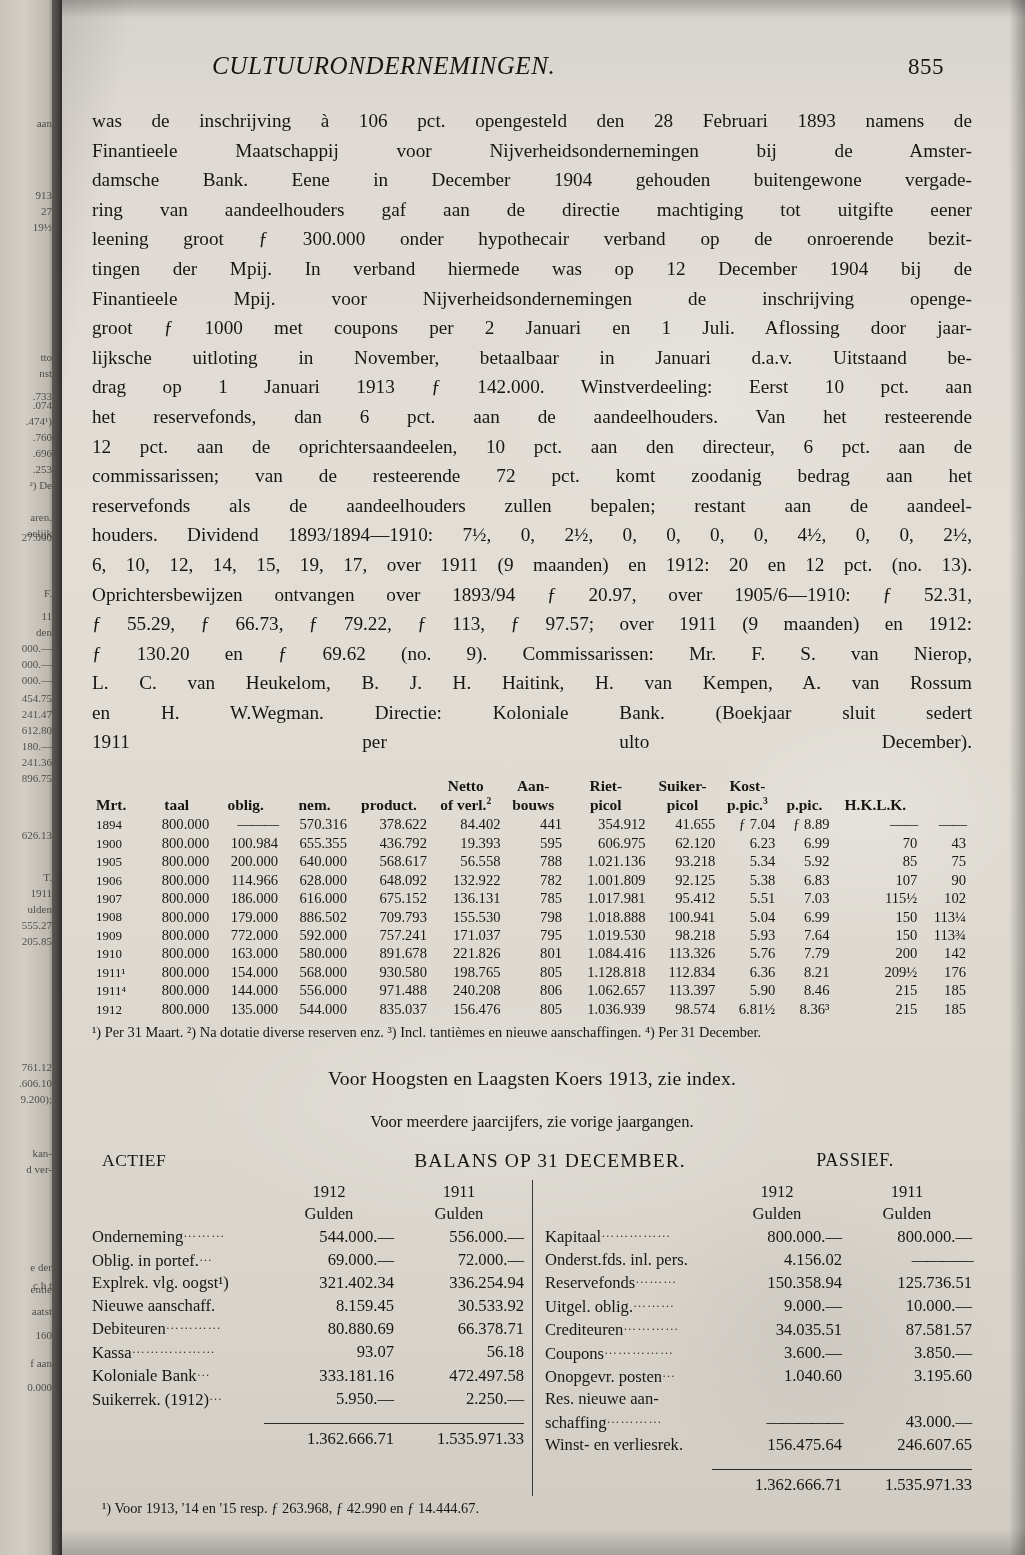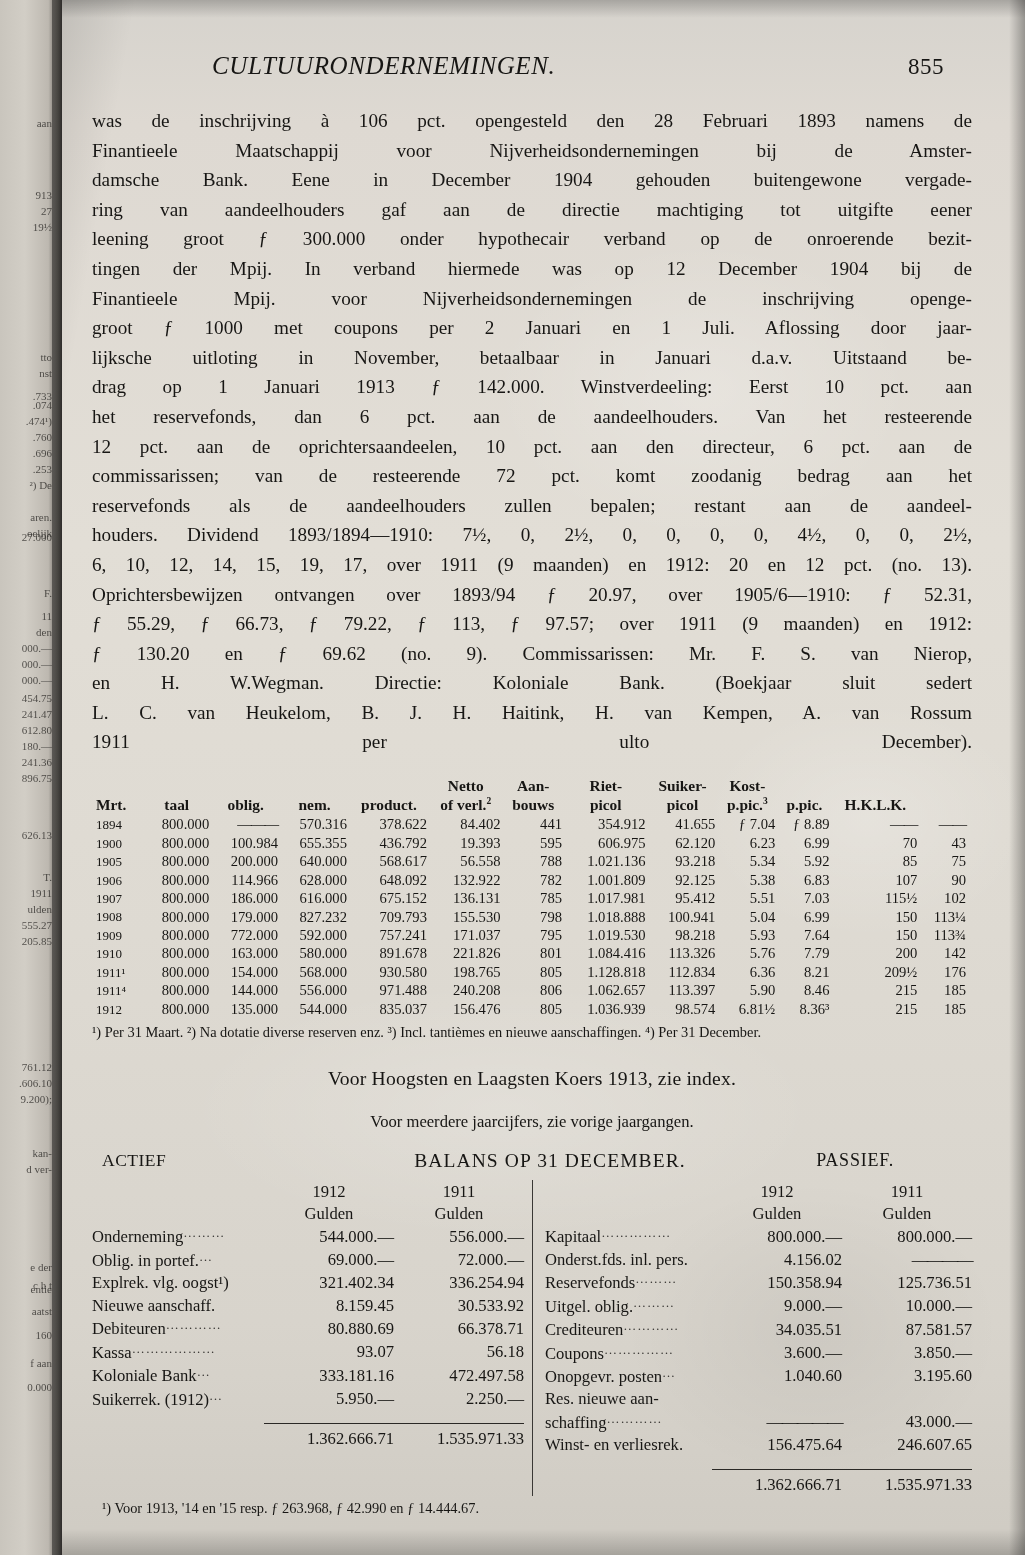--- a/index.html
+++ b/index.html
@@ -350,22 +350,22 @@
         <span class="ln">drag op 1 Januari 1913 ƒ 142.000. Winstverdeeling: Eerst 10 pct. aan</span>
         <span class="ln">het reservefonds, dan 6 pct. aan de aandeelhouders. Van het resteerende</span>
         <span class="ln">12 pct. aan de oprichtersaandeelen, 10 pct. aan den directeur, 6 pct. aan de</span>
         <span class="ln">commissarissen; van de resteerende 72 pct. komt zoodanig bedrag aan het</span>
         <span class="ln">reservefonds als de aandeelhouders zullen bepalen; restant aan de aandeel-</span>
         <span class="ln">houders. Dividend 1893/1894—1910: 7½, 0, 2½, 0, 0, 0, 0, 4½, 0, 0, 2½,</span>
         <span class="ln">6, 10, 12, 14, 15, 19, 17, over 1911 (9 maanden) en 1912: 20 en 12 pct. (no. 13).</span>
         <span class="ln">Oprichtersbewijzen ontvangen over 1893/94 ƒ 20.97, over 1905/6—1910: ƒ 52.31,</span>
         <span class="ln">ƒ 55.29, ƒ 66.73, ƒ 79.22, ƒ 113, ƒ 97.57; over 1911 (9 maanden) en 1912:</span>
         <span class="ln">ƒ 130.20 en ƒ 69.62 (no. 9). Commissarissen: Mr. F. S. van Nierop,</span>
+        <span class="ln">L. C. van Heukelom, B. J. H. Haitink, H. van Kempen, A. van Rossum</span>
         <span class="ln">en H. W.Wegman. Directie: Koloniale Bank. (Boekjaar sluit sedert</span>
-        <span class="ln">L. C. van Heukelom, B. J. H. Haitink, H. van Kempen, A. van Rossum</span>
         <span class="ln last">1911 per ulto December).</span>
       </div>
 
     <table class="stats">
       <thead>
         <tr>
           <th class="hl"></th>
             <th></th>
             <th></th>
             <th></th>
@@ -466,21 +466,21 @@
             <td>95.412</td>
             <td>5.51</td>
             <td>7.03</td>
             <td>115½</td>
             <td>102</td>
           </tr>
           <tr>
             <td class="yr">1908</td>
             <td>800.000</td>
             <td>179.000</td>
-            <td>827.232</td>
+            <td>886.502</td>
             <td>709.793</td>
             <td>155.530</td>
             <td>798</td>
             <td>1.018.888</td>
             <td>100.941</td>
             <td>5.04</td>
             <td>6.99</td>
             <td>150</td>
             <td>113¼</td>
           </tr>

